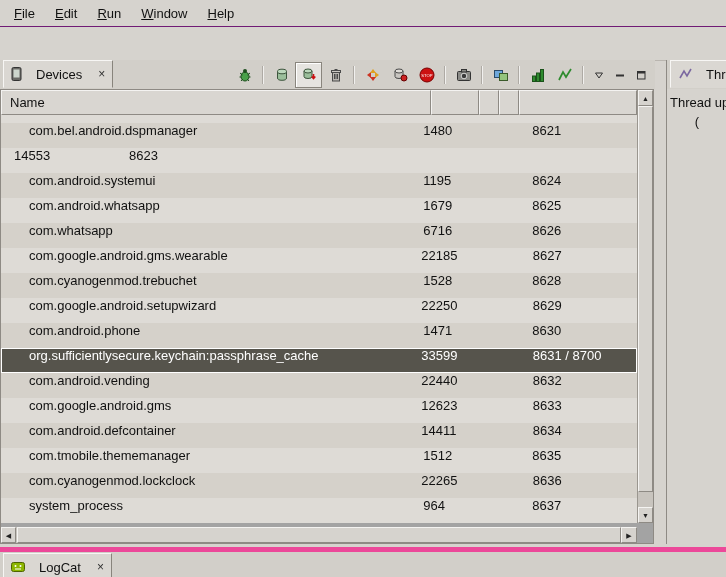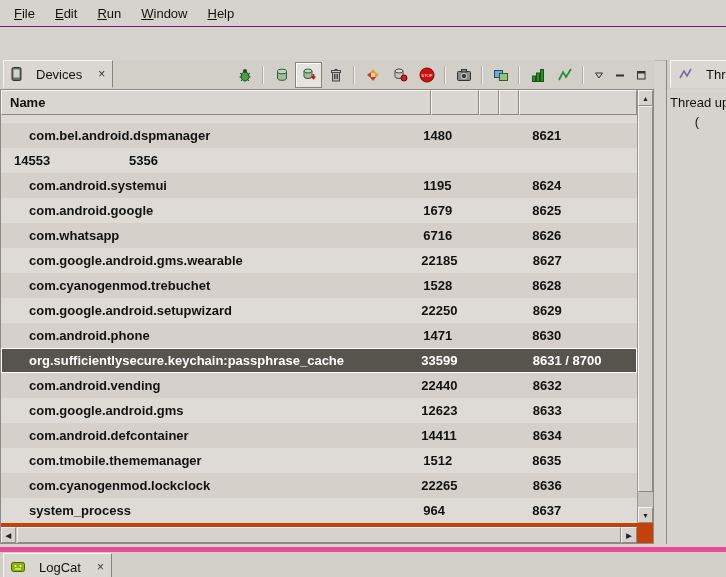--- a/index.html
+++ b/index.html
@@ -22,28 +22,28 @@
   .closex{font-size:12px;color:#333;margin-left:2px;line-height:1;}
   .tabicon{display:inline-flex;align-items:center;}
   
   .devices-panel{position:absolute;top:60px;left:0;width:655px;height:484px;}
   .view-toolbar{position:absolute;right:4px;top:2px;display:flex;align-items:center;}
   .tbtn{width:25px;height:24px;display:flex;align-items:center;justify-content:center;border:1px solid transparent;}
   .tbtn.pressed{border:1px solid #89857d;background:#e6e4e0;box-shadow:inset 1px 1px 0 #fff;}
   .tbtn.small{width:19px;}
   .tsep{width:0;height:18px;border-left:1px solid #aeaaa4;border-right:1px solid #f1f0ee;margin:0 4px;}
   
-  .table-area{position:absolute;top:29px;left:0;width:654px;height:455px;box-sizing:border-box;border:1px solid #8e8a84;background:#c2410c;font-weight:bold;}
+  .table-area{position:absolute;top:29px;left:0;width:654px;height:455px;box-sizing:border-box;border:1px solid #8e8a84;background:#a3a3a3;}
   .thead{position:absolute;top:0;left:0;width:636px;height:25px;display:flex;}
   .th{box-sizing:border-box;height:25px;background:#d9d6d1;display:flex;align-items:center;padding-left:8px;
     border-top:1px solid #f4f3f1;border-left:1px solid #f4f3f1;border-right:1px solid #8e8a84;border-bottom:1px solid #8e8a84;}
   .th-name{width:430px;}.th-pid{width:48px;}.th-a{width:20px;}.th-b{width:20px;}.th-ports{width:118px;}
   .partialrow{position:absolute;top:25px;left:0;width:636px;height:8px;background:#dedbd6;}
   .rows{position:absolute;top:33px;left:0;width:636px;}
-  .trow{height:25px;display:flex;align-items:center;background:#d5d1ca;white-space:nowrap;gap:12px;}
+  .trow{height:25px;display:flex;background:#d5d1ca;white-space:nowrap;gap:12px;}
   .trow.alt{background:#dedbd6;}
   .trow.selected{background:#56544c;color:#fff;box-shadow:inset 0 0 0 1px #ffffff;}
   .cell-name{width:430px;box-sizing:border-box;padding-left:28px;overflow:hidden;}
   .cell-pid{width:48px;box-sizing:border-box;padding-left:13px;}
   .cell-a{width:20px;}.cell-b{width:20px;}
   .cell-ports{width:118px;box-sizing:border-box;padding-left:4px;}
   
   .vscroll{position:absolute;top:0;left:636px;width:16px;height:433px;background:#c8c4be;border-left:1px solid #9a968f;box-sizing:border-box;}
   .hscroll{position:absolute;top:437px;left:0;width:636px;height:16px;background:#c8c4be;}
   .sbtn{position:absolute;width:15px;height:16px;box-sizing:border-box;background:#d6d3ce;
@@ -206,31 +206,31 @@
           <div class="cell-name">com.bel.android.dspmanager</div>
           <div class="cell-pid">1480</div>
           <div class="cell-a"></div>
           <div class="cell-b"></div>
           <div class="cell-ports">8621</div>
         </div>
         <div class="trow alt">
           <div class="cell-pid">14553</div>
           <div class="cell-a"></div>
           <div class="cell-b"></div>
-          <div class="cell-ports">5356</div>
+          <div class="cell-ports">8623</div>
         </div>
         <div class="trow">
           <div class="cell-name">com.android.systemui</div>
           <div class="cell-pid">1195</div>
           <div class="cell-a"></div>
           <div class="cell-b"></div>
           <div class="cell-ports">8624</div>
         </div>
         <div class="trow alt">
-          <div class="cell-name">com.android.google</div>
+          <div class="cell-name">com.android.whatsapp</div>
           <div class="cell-pid">1679</div>
           <div class="cell-a"></div>
           <div class="cell-b"></div>
           <div class="cell-ports">8625</div>
         </div>
         <div class="trow">
           <div class="cell-name">com.whatsapp</div>
           <div class="cell-pid">6716</div>
           <div class="cell-a"></div>
           <div class="cell-b"></div>

